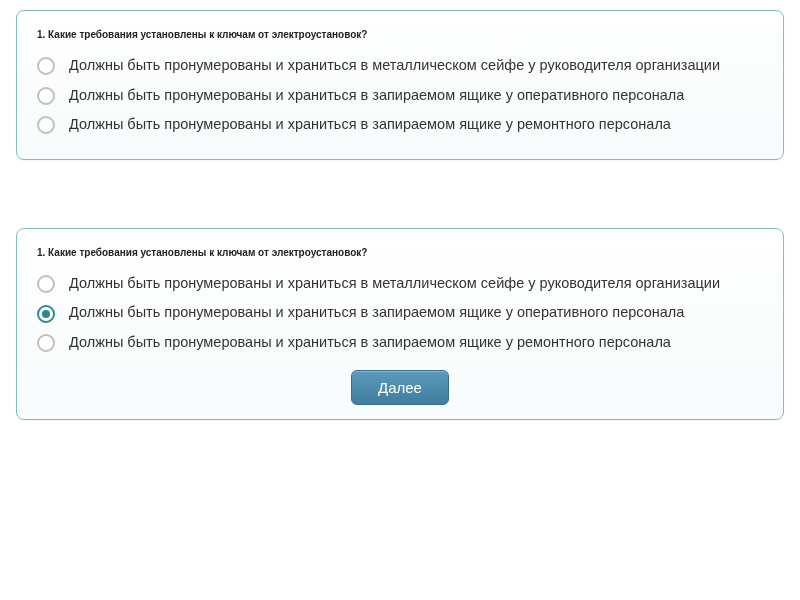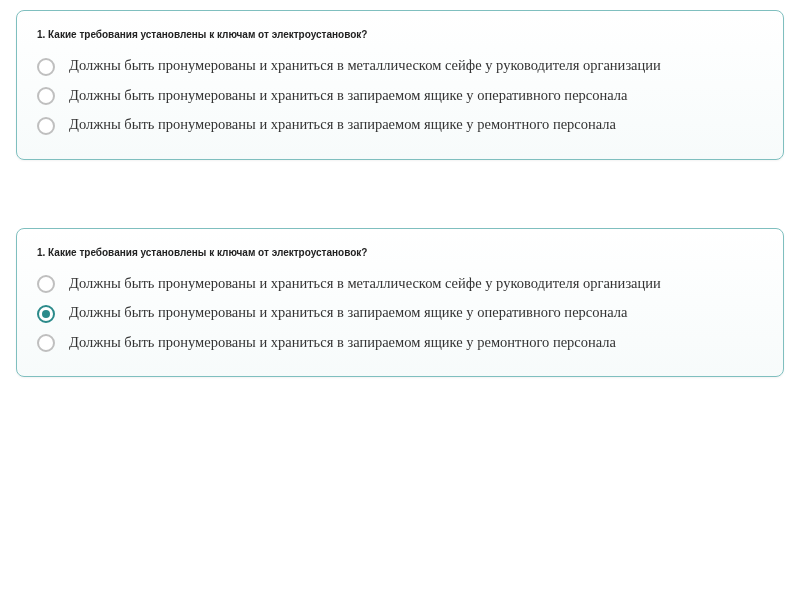--- a/index.html
+++ b/index.html
@@ -20,24 +20,23 @@
   }
   .card.second { margin-bottom: 0; }
   .question {
     font-weight: bold;
     font-size: 10px;
     color: #222;
     margin-bottom: 16px;
   }
   .option {
     display: flex;
-    align-items: flex-end;
+    align-items: center;
     margin-bottom: 10px;
     cursor: pointer;
-    font-family: Liberation Serif, serif;
   }
   .radio {
     flex: 0 0 18px;
     width: 18px;
     height: 18px;
     border: 2px solid #bfbfbf;
     border-radius: 50%;
     margin-right: 14px;
     margin-top: 1px;
     background: #fff;
@@ -104,13 +103,16 @@
   </div>
   <div class="option">
     <span class="radio selected"></span>
     <span class="option-text">Должны быть пронумерованы и храниться в запираемом ящике у оперативного персонала</span>
   </div>
   <div class="option">
     <span class="radio"></span>
     <span class="option-text">Должны быть пронумерованы и храниться в запираемом ящике у ремонтного персонала</span>
   </div>
 
+  <div class="button-row">
+    <span class="btn">Далее</span>
+  </div>
 </div>
 
 </body></html>

